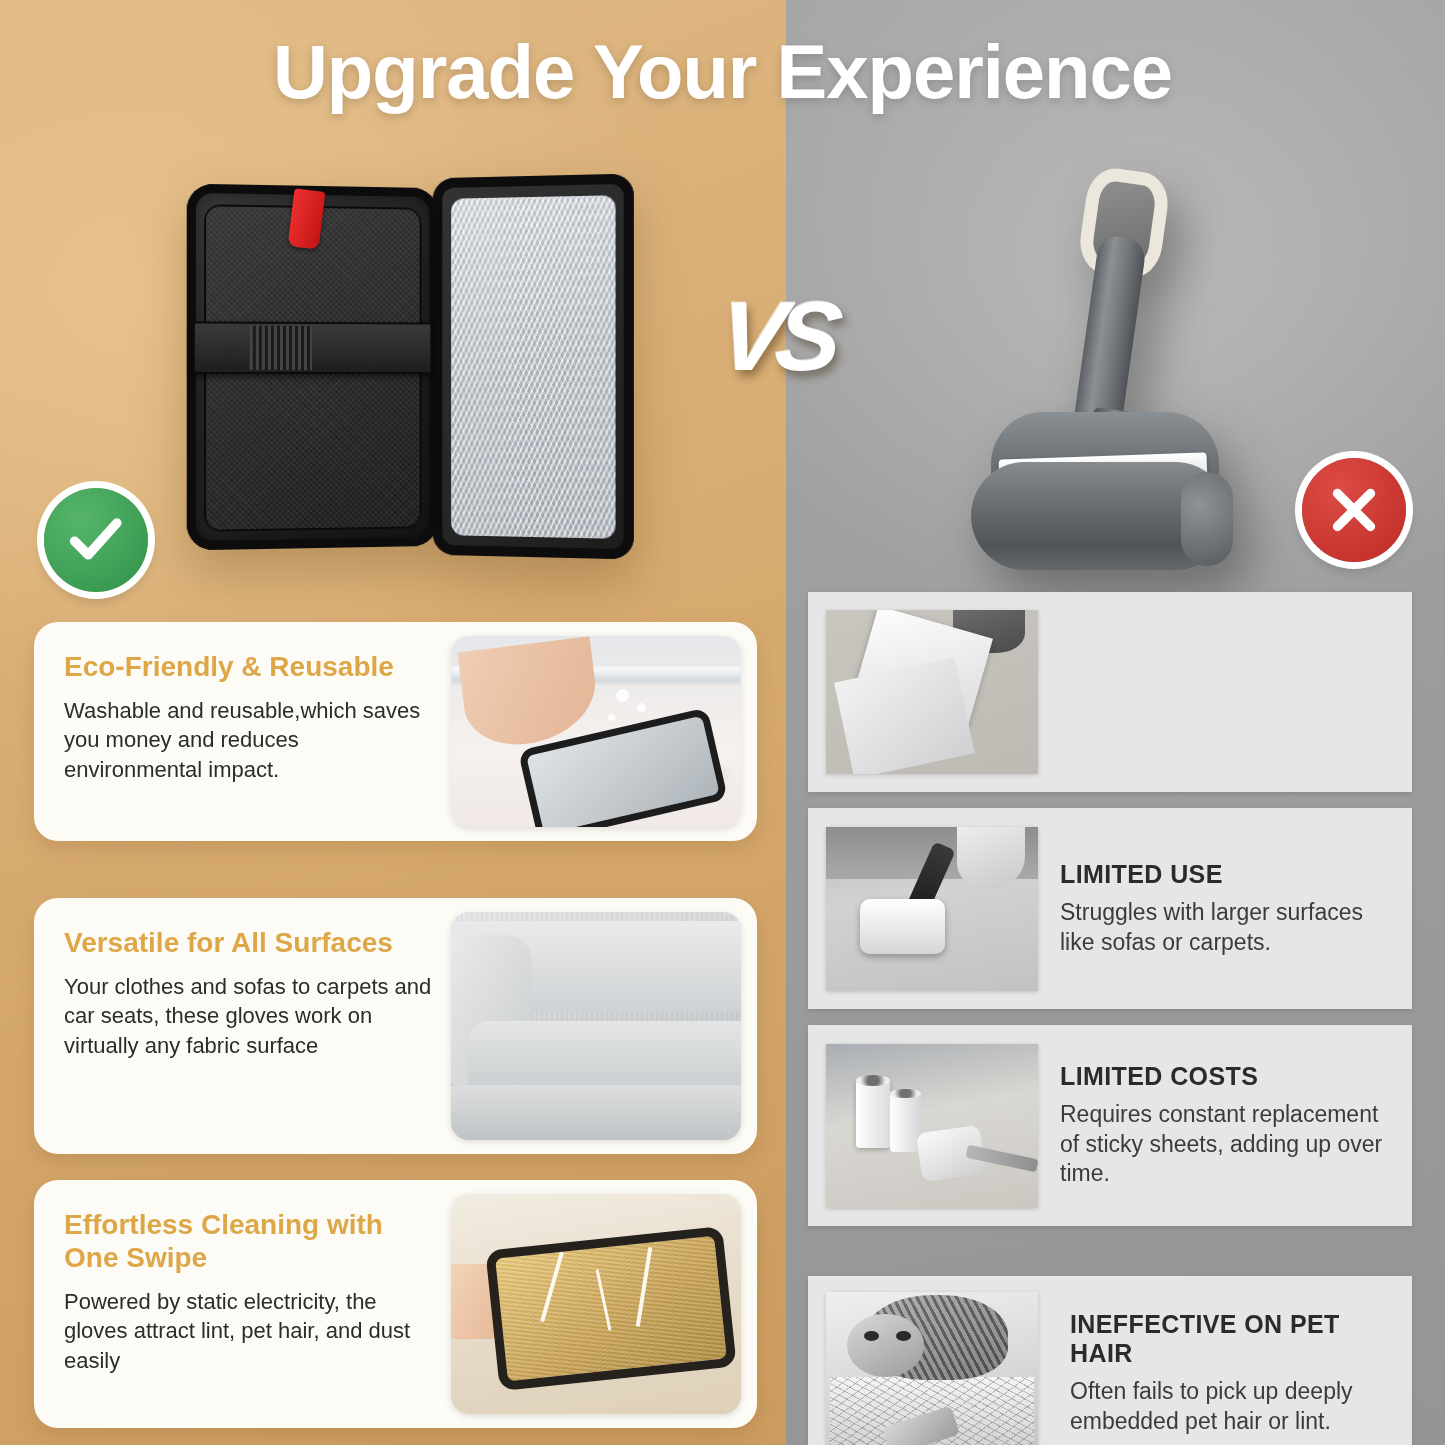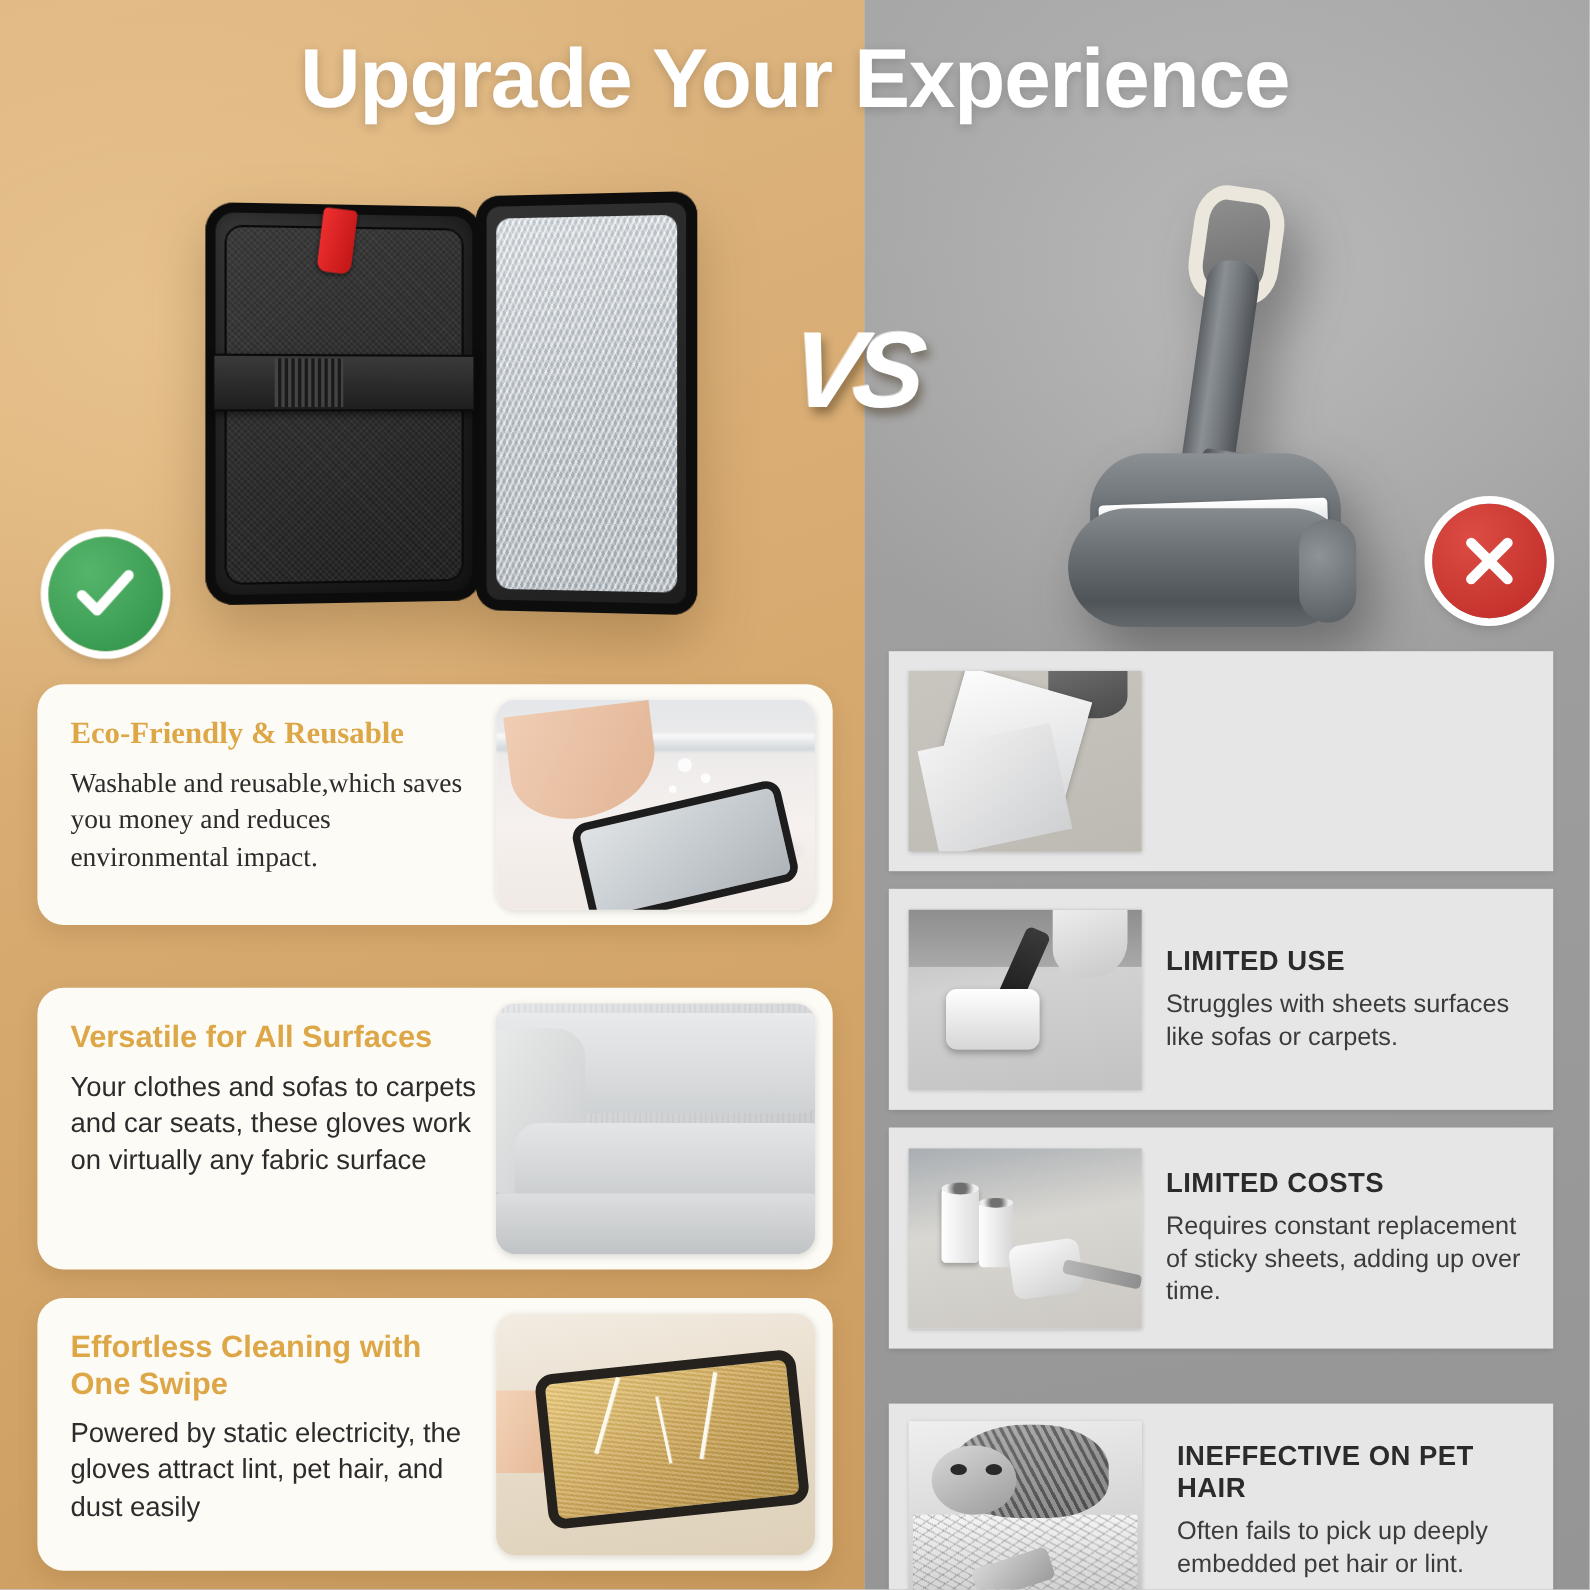--- a/index.html
+++ b/index.html
@@ -147,28 +147,28 @@
   .badge-no{left:1302px;top:458px;background:radial-gradient(circle at 35% 30%,#dc4b44,#bf2b26);}
   .badge svg{width:66px;height:66px;}
 
   
   .pro-card{
     position:absolute;left:34px;width:723px;
     background:#fdfbf6;border-radius:24px;
     box-shadow:0 8px 18px rgba(120,85,35,.18);
     display:flex;overflow:hidden;z-index:5;
   }
-  .pro-card.c1{top:622px;height:219px;font-family:Liberation Serif, serif;}
+  .pro-card.c1{top:622px;height:219px;}
   .pro-card.c2{top:898px;height:256px;}
   .pro-card.c3{top:1180px;height:248px;}
   .pro-text{flex:1;padding:28px 14px 20px 30px;min-width:0;}
   .pro-title{
     font-size:28px;font-weight:bold;color:#dda748;line-height:1.18;margin-bottom:13px;
   }
-  .pro-body{font-size:25px;color:#2c2c2c;line-height:1.33;}
+  .pro-body{font-size:22px;color:#2c2c2c;line-height:1.33;}
   .pro-thumb{
     width:290px;margin:14px 16px 14px 0;border-radius:18px;flex:none;
     box-shadow:0 2px 7px rgba(0,0,0,.13);
   }
   
   .thumb-wash{
     background:
       radial-gradient(ellipse 150px 34px at 62% 72%, rgba(110,120,130,.55) 0%, rgba(110,120,130,0) 70%),
       linear-gradient(180deg,#e4e7ea 0%,#eceaea 22%,#f6f1ee 60%,#f0e9e5 100%);
     position:relative;overflow:hidden;
@@ -389,21 +389,21 @@
 
   <div class="con-card k2">
     <div class="con-thumb ct-carpet">
       <div class="wall"></div>
       <div class="hand"></div>
       <div class="hdl"></div>
       <div class="roll"></div>
     </div>
     <div class="con-text">
       <div class="con-title">LIMITED USE</div>
-      <div class="con-body">Struggles with sheets surfaces like sofas or carpets.</div>
+      <div class="con-body">Struggles with larger surfaces like sofas or carpets.</div>
     </div>
   </div>
 
   <div class="con-card k3">
     <div class="con-thumb ct-rolls">
       <div class="t1"></div>
       <div class="t2"></div>
       <div class="body"></div>
       <div class="stick"></div>
     </div>

